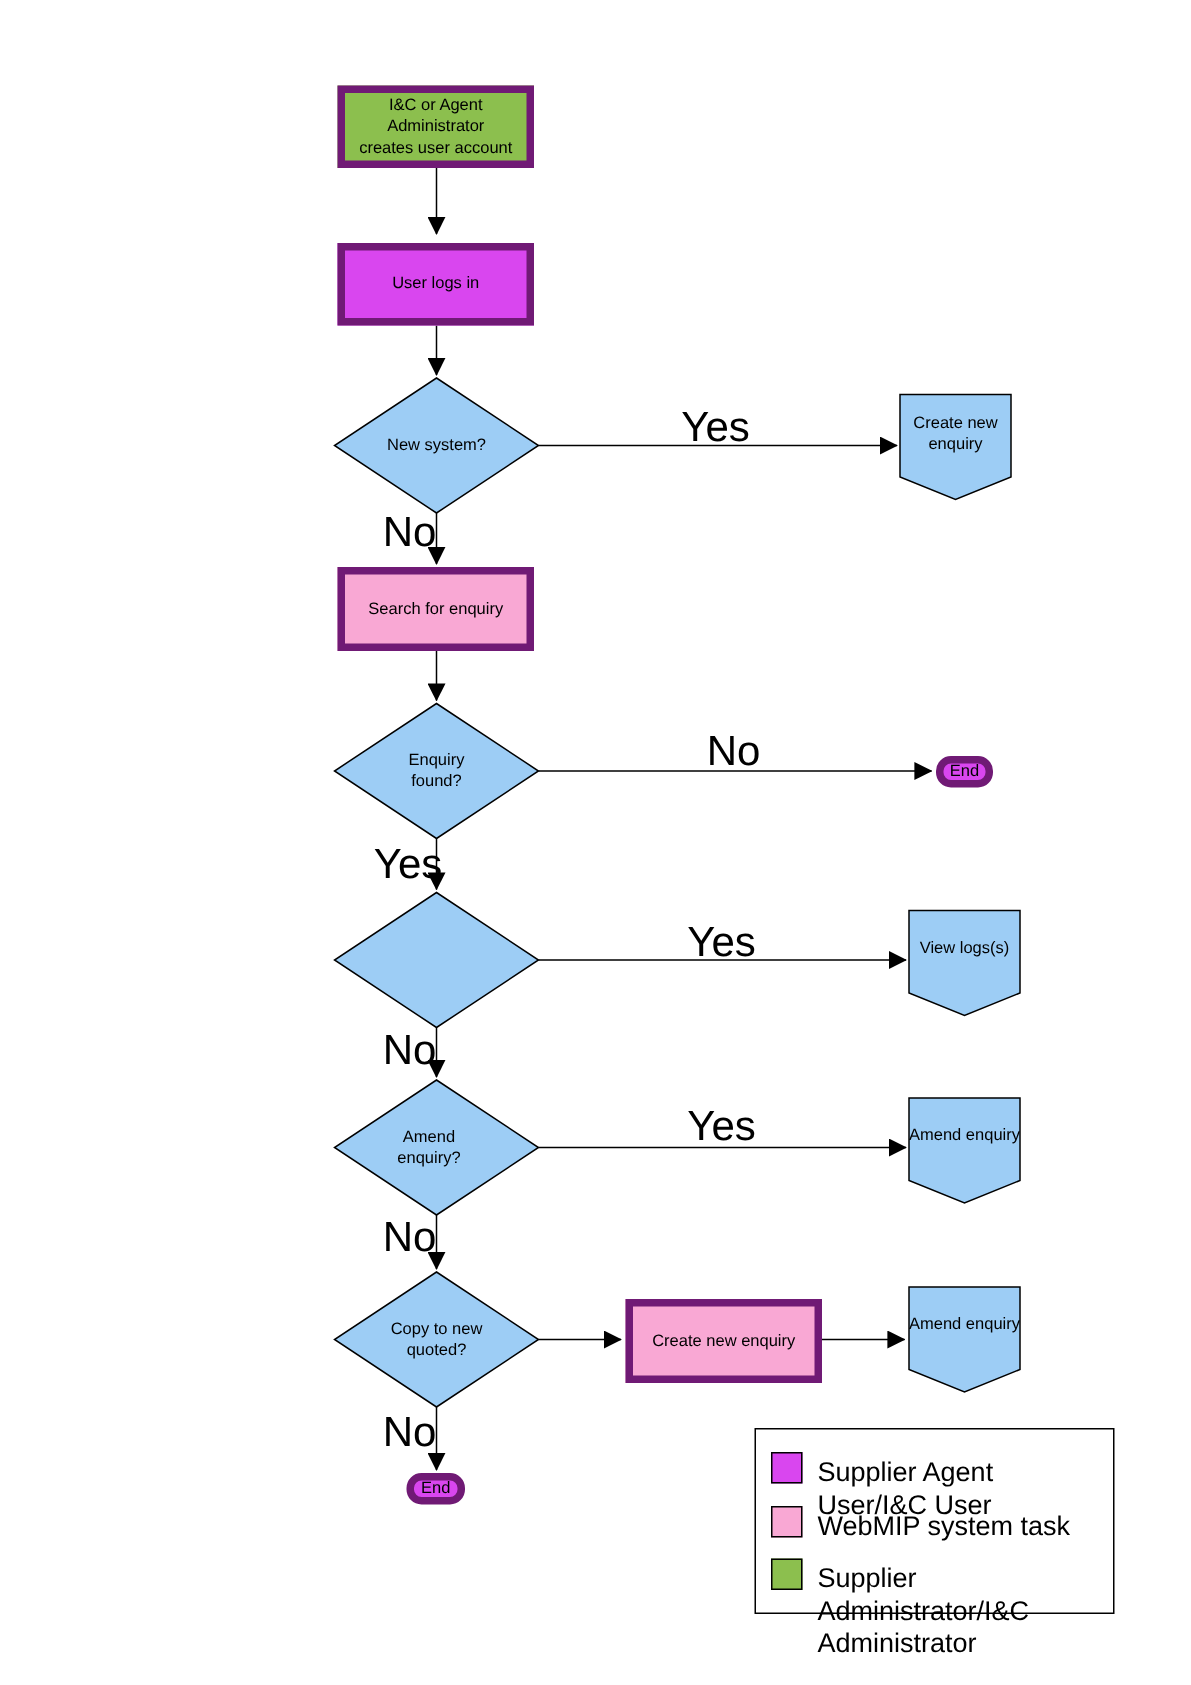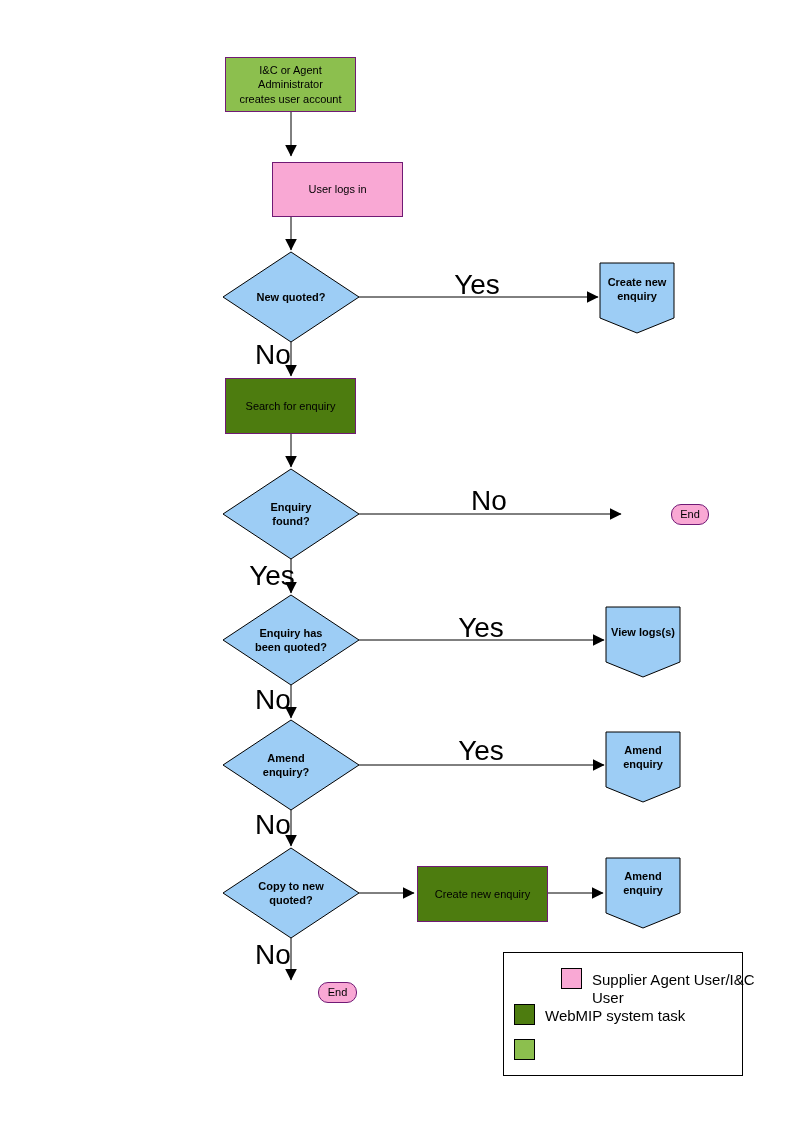--- a/index.html
+++ b/index.html
@@ -2,47 +2,47 @@
 <html><head>
 <meta charset="utf-8">
 <style>
   html,body { margin:0; padding:0; background:#fff; }
   .canvas {
     position:relative; width:794px; height:1123px; background:#ffffff;
     font-family:"Liberation Sans", sans-serif; color:#000; overflow:hidden;
   }
   svg.layer { position:absolute; left:0; top:0; z-index:1; }
   .node {
-    position:absolute; border:1px solid #701a75; box-sizing:border-box;
+    position:absolute; border:5px solid #701a75; box-sizing:border-box;
     display:flex; align-items:center; justify-content:center;
     text-align:center; font-size:11px; line-height:1.3; z-index:2;
     white-space:pre-line;
   }
-  .fill-user   { background:#f9a8d4;margin-left:47px; }
-  .fill-system { background:#4d7c0f; }
+  .fill-user   { background:#d946ef; }
+  .fill-system { background:#f9a8d4; }
   .fill-admin  { background:#8CBF4E; }
   .terminator  { border-radius:10px; font-size:11px; }
   .overlay {
     position:absolute; display:flex; align-items:center; justify-content:center;
-    text-align:center; font-size:11px; line-height:1.3; z-index:2; white-space:pre-line;font-weight:bold;
+    text-align:center; font-size:11px; line-height:1.3; z-index:2; white-space:pre-line;
   }
   .edge-label {
     position:absolute; z-index:2; font-size:28px; line-height:1;
     display:flex; align-items:center; justify-content:center;text-align:right;
   }
   .legend {
     position:absolute; left:503px; top:952px; width:240px; height:124px;
     border:1px solid #000; background:#fff; box-sizing:border-box; z-index:2;
   }
   .legend-row { position:absolute; left:10px; display:flex; gap:10px; align-items:flex-start; }
   .legend-row.r1 { top:15px; }
   .legend-row.r2 { top:51px; }
   .legend-row.r3 { top:86px; }
   .swatch { width:21px; height:21px; border:1px solid #000; box-sizing:border-box; flex:none; }
-  .legend-label { font-size:15px; line-height:1.2; width:185px; padding-top:3px; }
+  .legend-label { font-size:18px; line-height:1.2; width:185px; padding-top:3px; }
 </style>
 </head>
 <body>
 
 <div class="canvas">
 
   <svg class="layer" width="794" height="1123" viewBox="0 0 794 1123">
     <defs>
       <marker id="arrow" viewBox="0 0 10 10" refX="9.5" refY="5" markerWidth="12" markerHeight="12" orient="auto">
         <path d="M0,0 L10,5 L0,10 Z" fill="#000"></path>
@@ -99,27 +99,25 @@
     <span>Create new enquiry</span>
   </div>
 
   <div class="node fill-user terminator" style="left:624px; top:504px; width:38px; height:21px;">
     <span>End</span>
   </div>
   <div class="node fill-user terminator" style="left:271px; top:982px; width:39px; height:21px;">
     <span>End</span>
   </div>
 
-  <div class="overlay" style="left:221px; top:287px; width:140px; height:20px;">New quoted?</div>
+  <div class="overlay" style="left:221px; top:287px; width:140px; height:20px;">New system?</div>
   <div class="overlay" style="left:600px; top:267px; width:74px; height:44px;">Create new
 enquiry</div>
   <div class="overlay" style="left:241px; top:491px; width:100px; height:46px;">Enquiry
 found?</div>
-  <div class="overlay" style="left:241px; top:617px; width:100px; height:46px;">Enquiry has
-been quoted?</div>
   <div class="overlay" style="left:606px; top:610px; width:74px; height:44px;">View logs(s)</div>
   <div class="overlay" style="left:236px; top:742px; width:100px; height:46px;">Amend
 enquiry?</div>
   <div class="overlay" style="left:606px; top:735px; width:74px; height:44px;">Amend enquiry</div>
   <div class="overlay" style="left:241px; top:870px; width:100px; height:46px;">Copy to new
 quoted?</div>
   <div class="overlay" style="left:606px; top:861px; width:74px; height:44px;">Amend enquiry</div>
 
   <div class="edge-label" style="left:437px; top:268px; width:80px; height:34px;">Yes</div>
   <div class="edge-label" style="left:243px; top:339px; width:60px; height:32px;">No</div>
@@ -135,16 +133,17 @@
     <div class="legend-row r1">
       <div class="swatch fill-user"></div>
       <div class="legend-label">Supplier Agent User/I&amp;C User</div>
     </div>
     <div class="legend-row r2">
       <div class="swatch fill-system"></div>
       <div class="legend-label">WebMIP system task</div>
     </div>
     <div class="legend-row r3">
       <div class="swatch fill-admin"></div>
+      <div class="legend-label">Supplier Administrator/I&amp;C Administrator</div>
     </div>
   </div>
 
 </div>
 
 </body></html>

